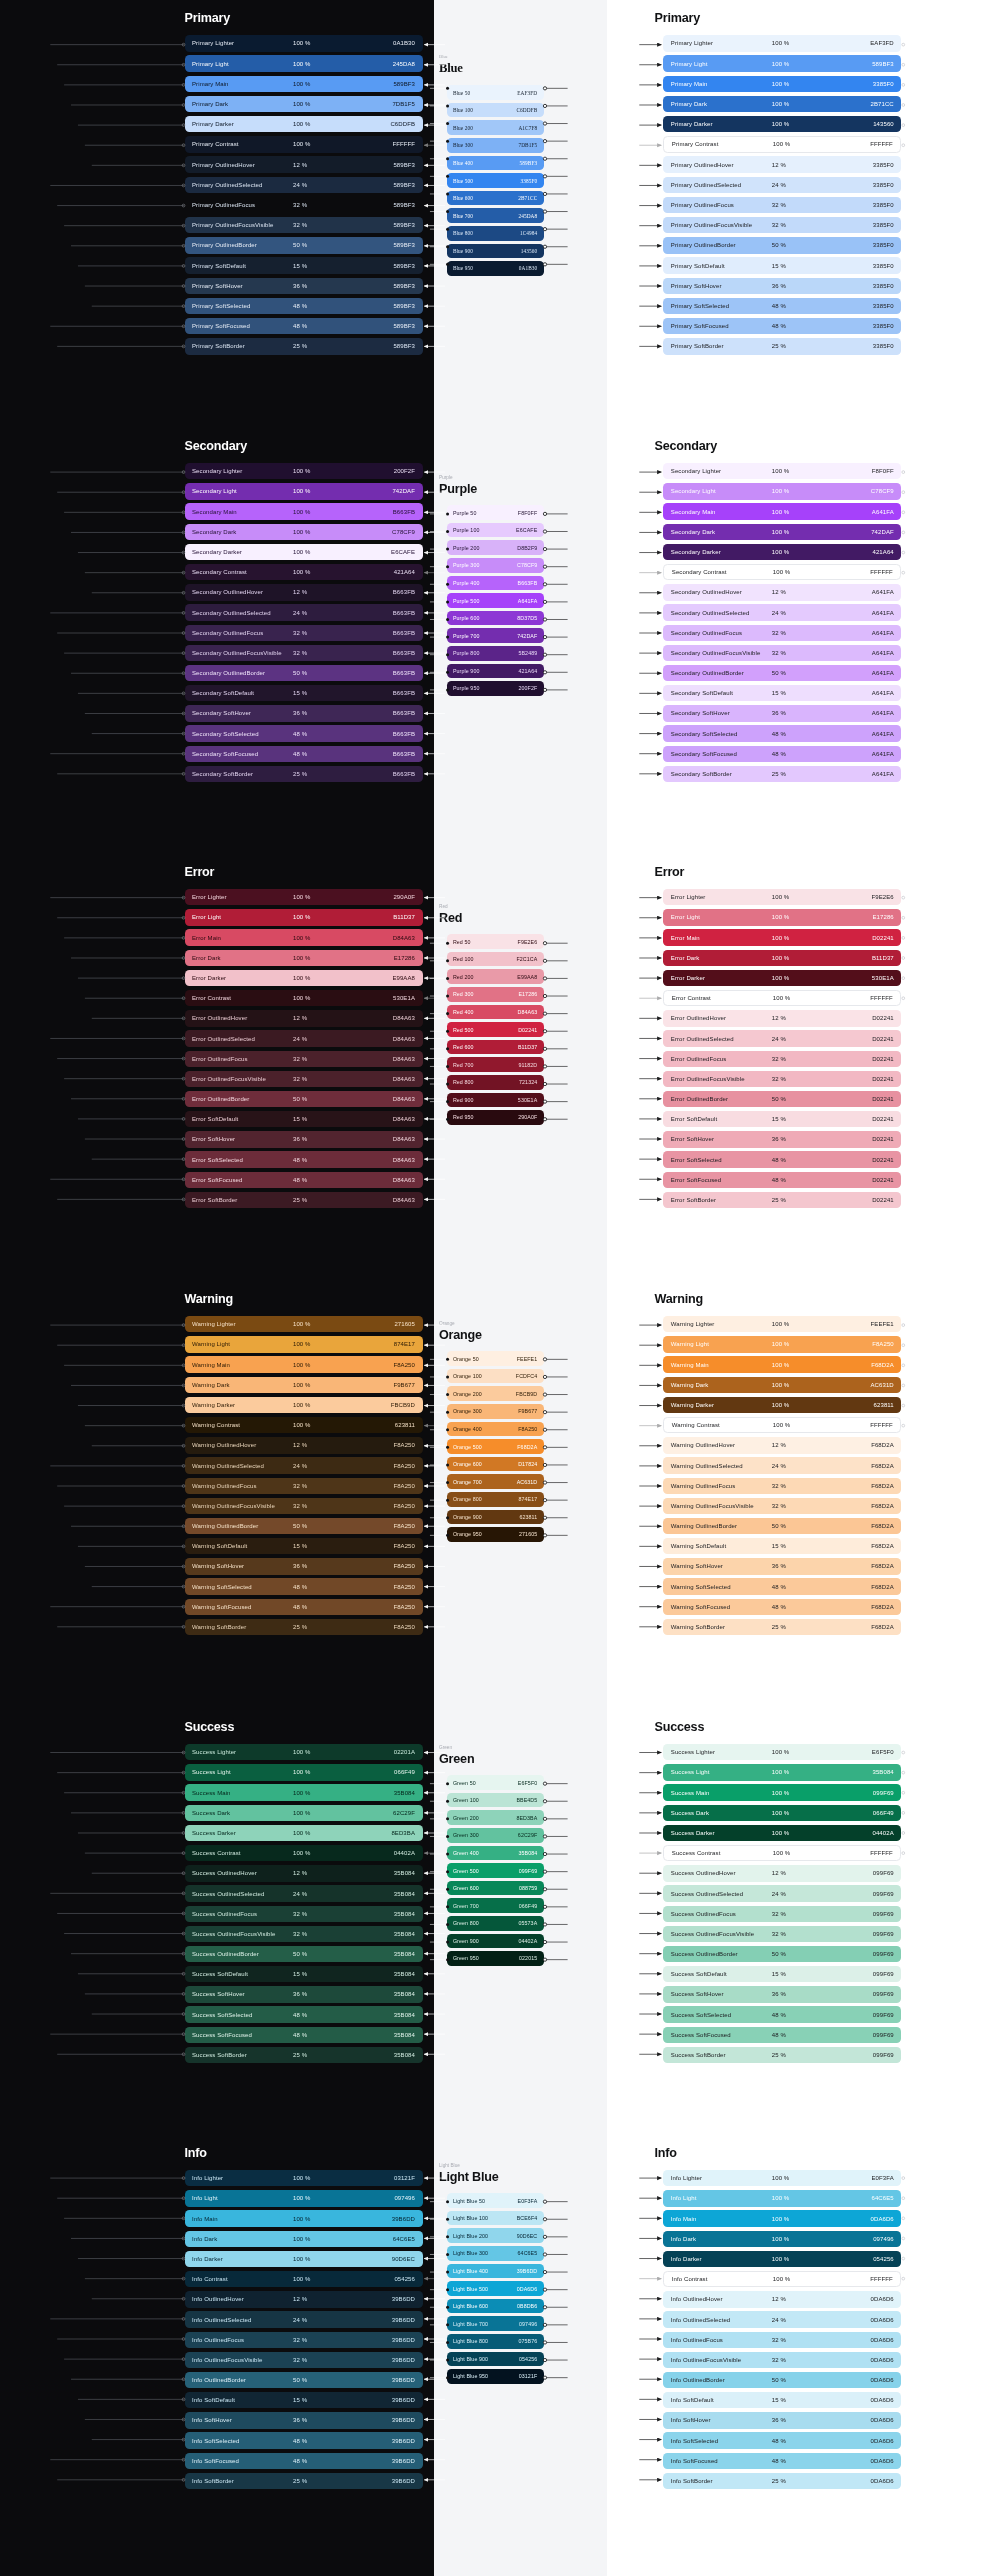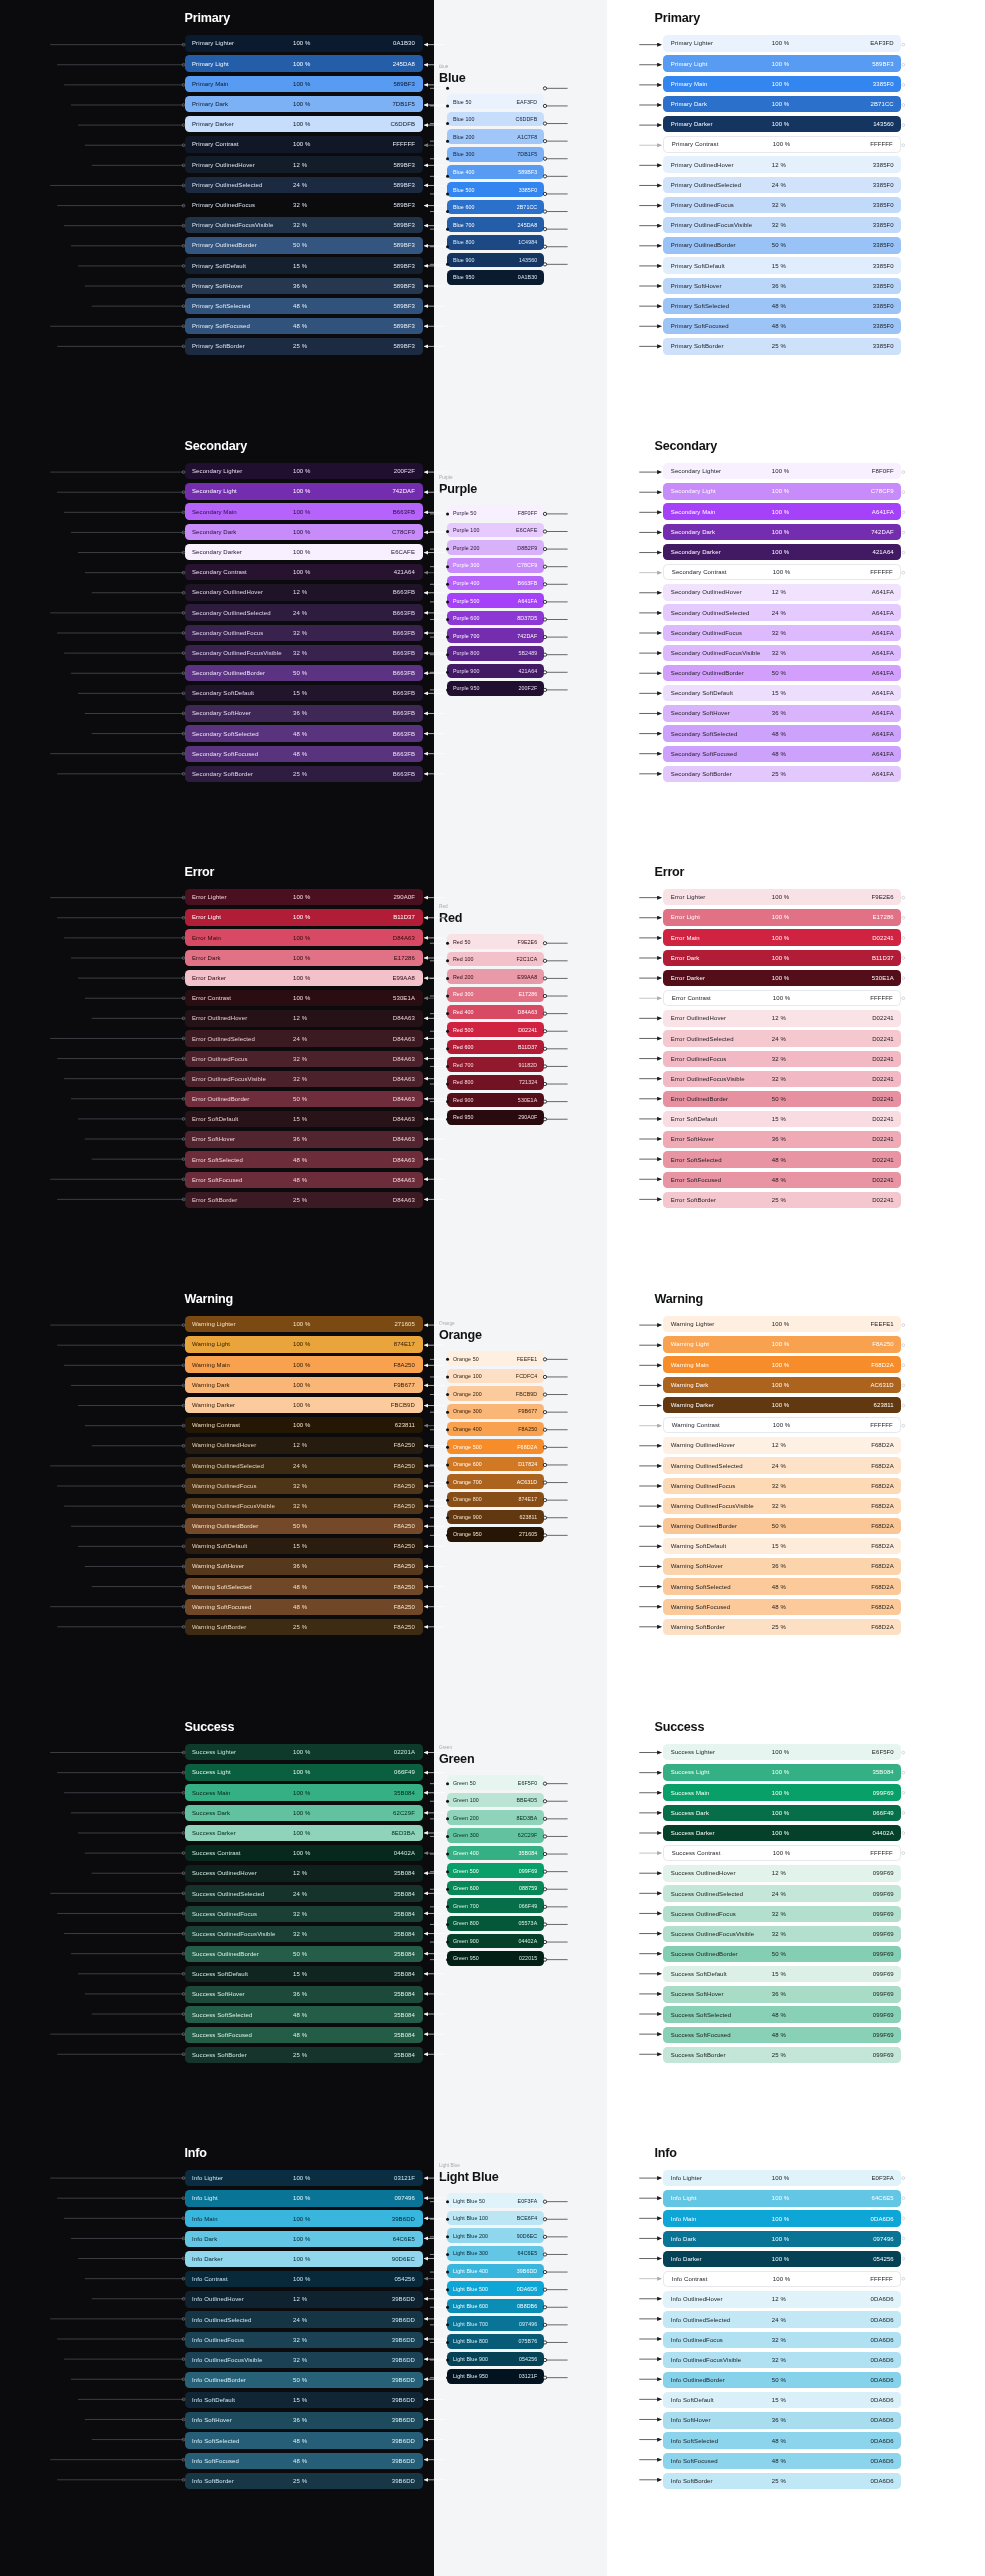--- a/index.html
+++ b/index.html
@@ -576,21 +576,21 @@
         </div>
         <div class="row" style="background: rgb(24, 55, 70); color: rgb(203, 231, 244);">
           <span class="nm">Info SoftBorder</span>
           <span class="pct">25 %</span>
           <span class="hex">39B6DD</span>
         </div>
       </div>
     </div>
   </div>
 <div class="col" id="col-mid">
-    <div class="section" style="position: absolute; top: 64px; left: 0px;">
+    <div class="section" style="position: absolute; top: 54px; left: 0px; font-family: Liberation Serif, serif;">
       <div class="pal-head">
         <div class="pal-kicker">Blue</div>
         <div class="pal-title">Blue</div>
       </div>
       <div class="pal-rows">
         <div class="pal-row" style="background: rgb(234, 243, 253); color: rgb(20, 32, 46);">
           <span class="pn">Blue 50</span>
           <span class="ph">EAF3FD</span>
         </div>
         <div class="pal-row" style="background: rgb(198, 221, 251); color: rgb(20, 32, 46);">

